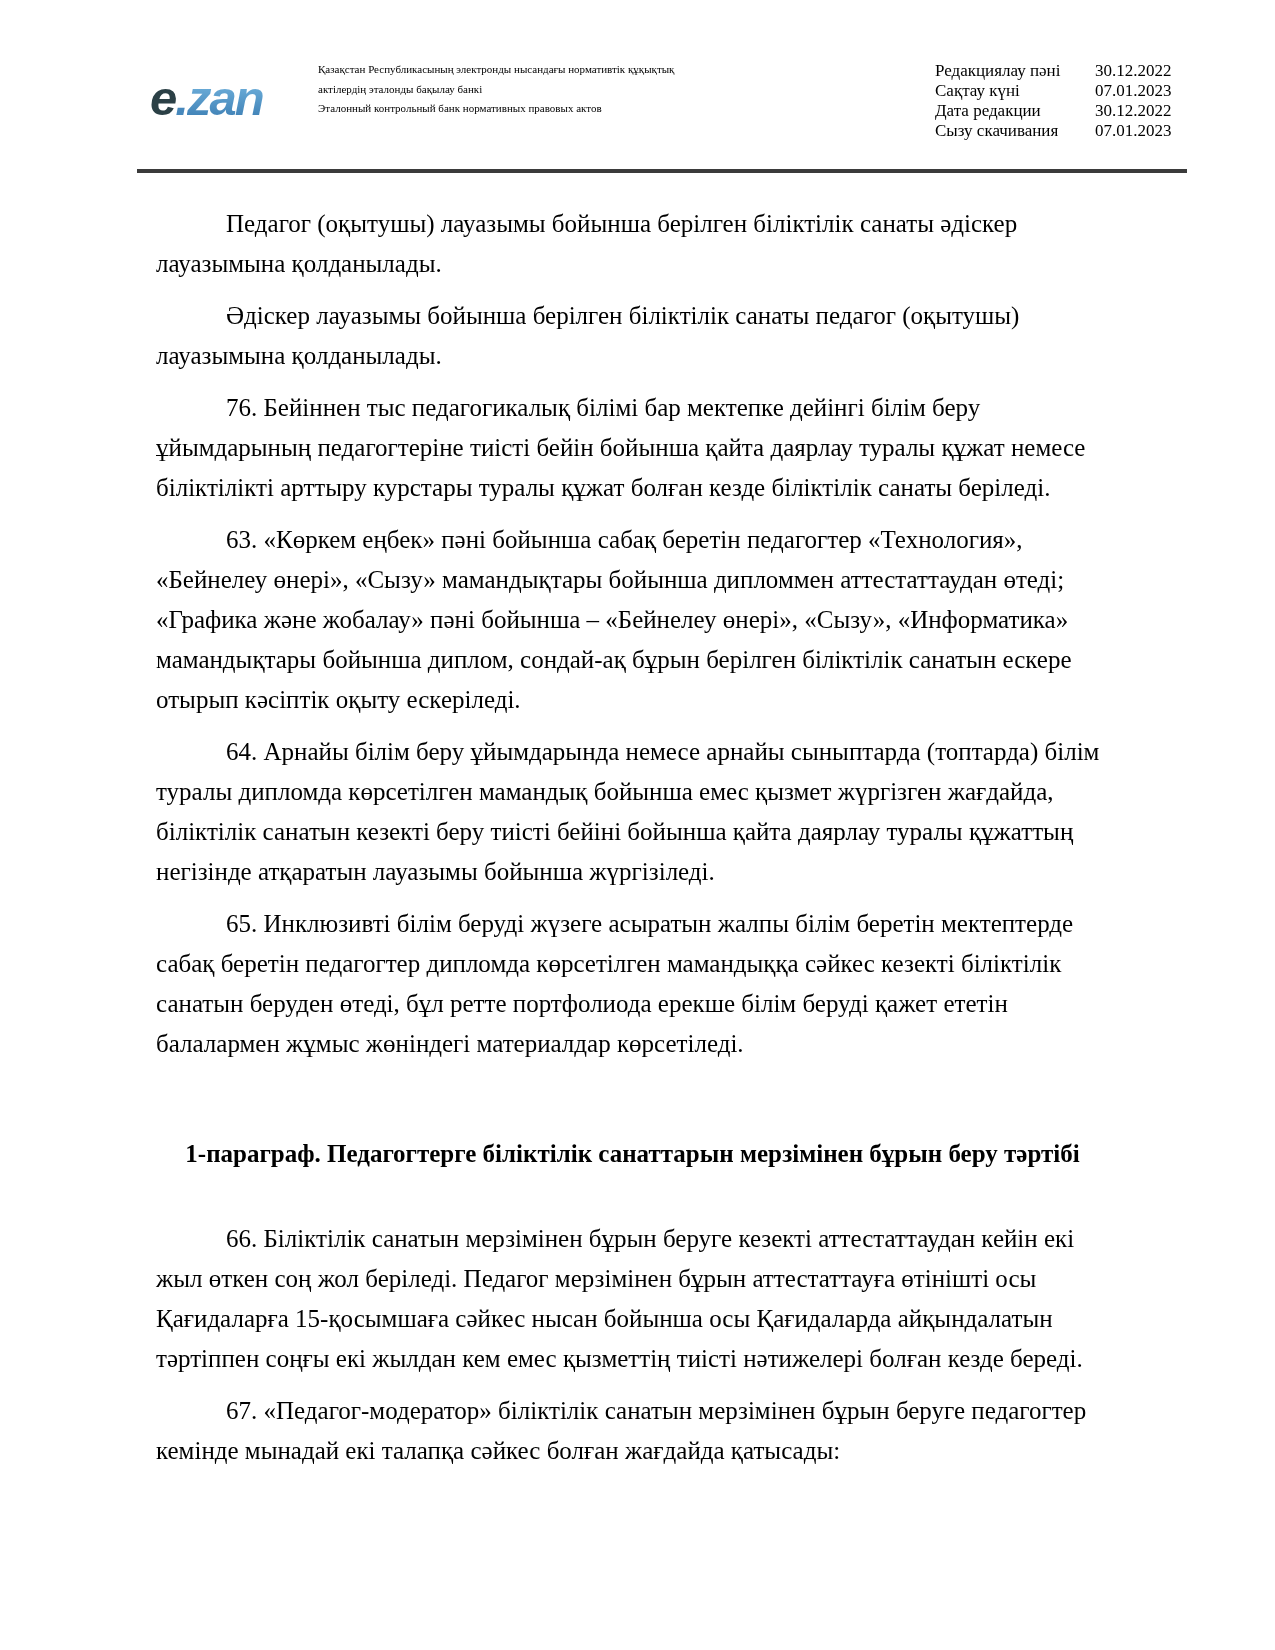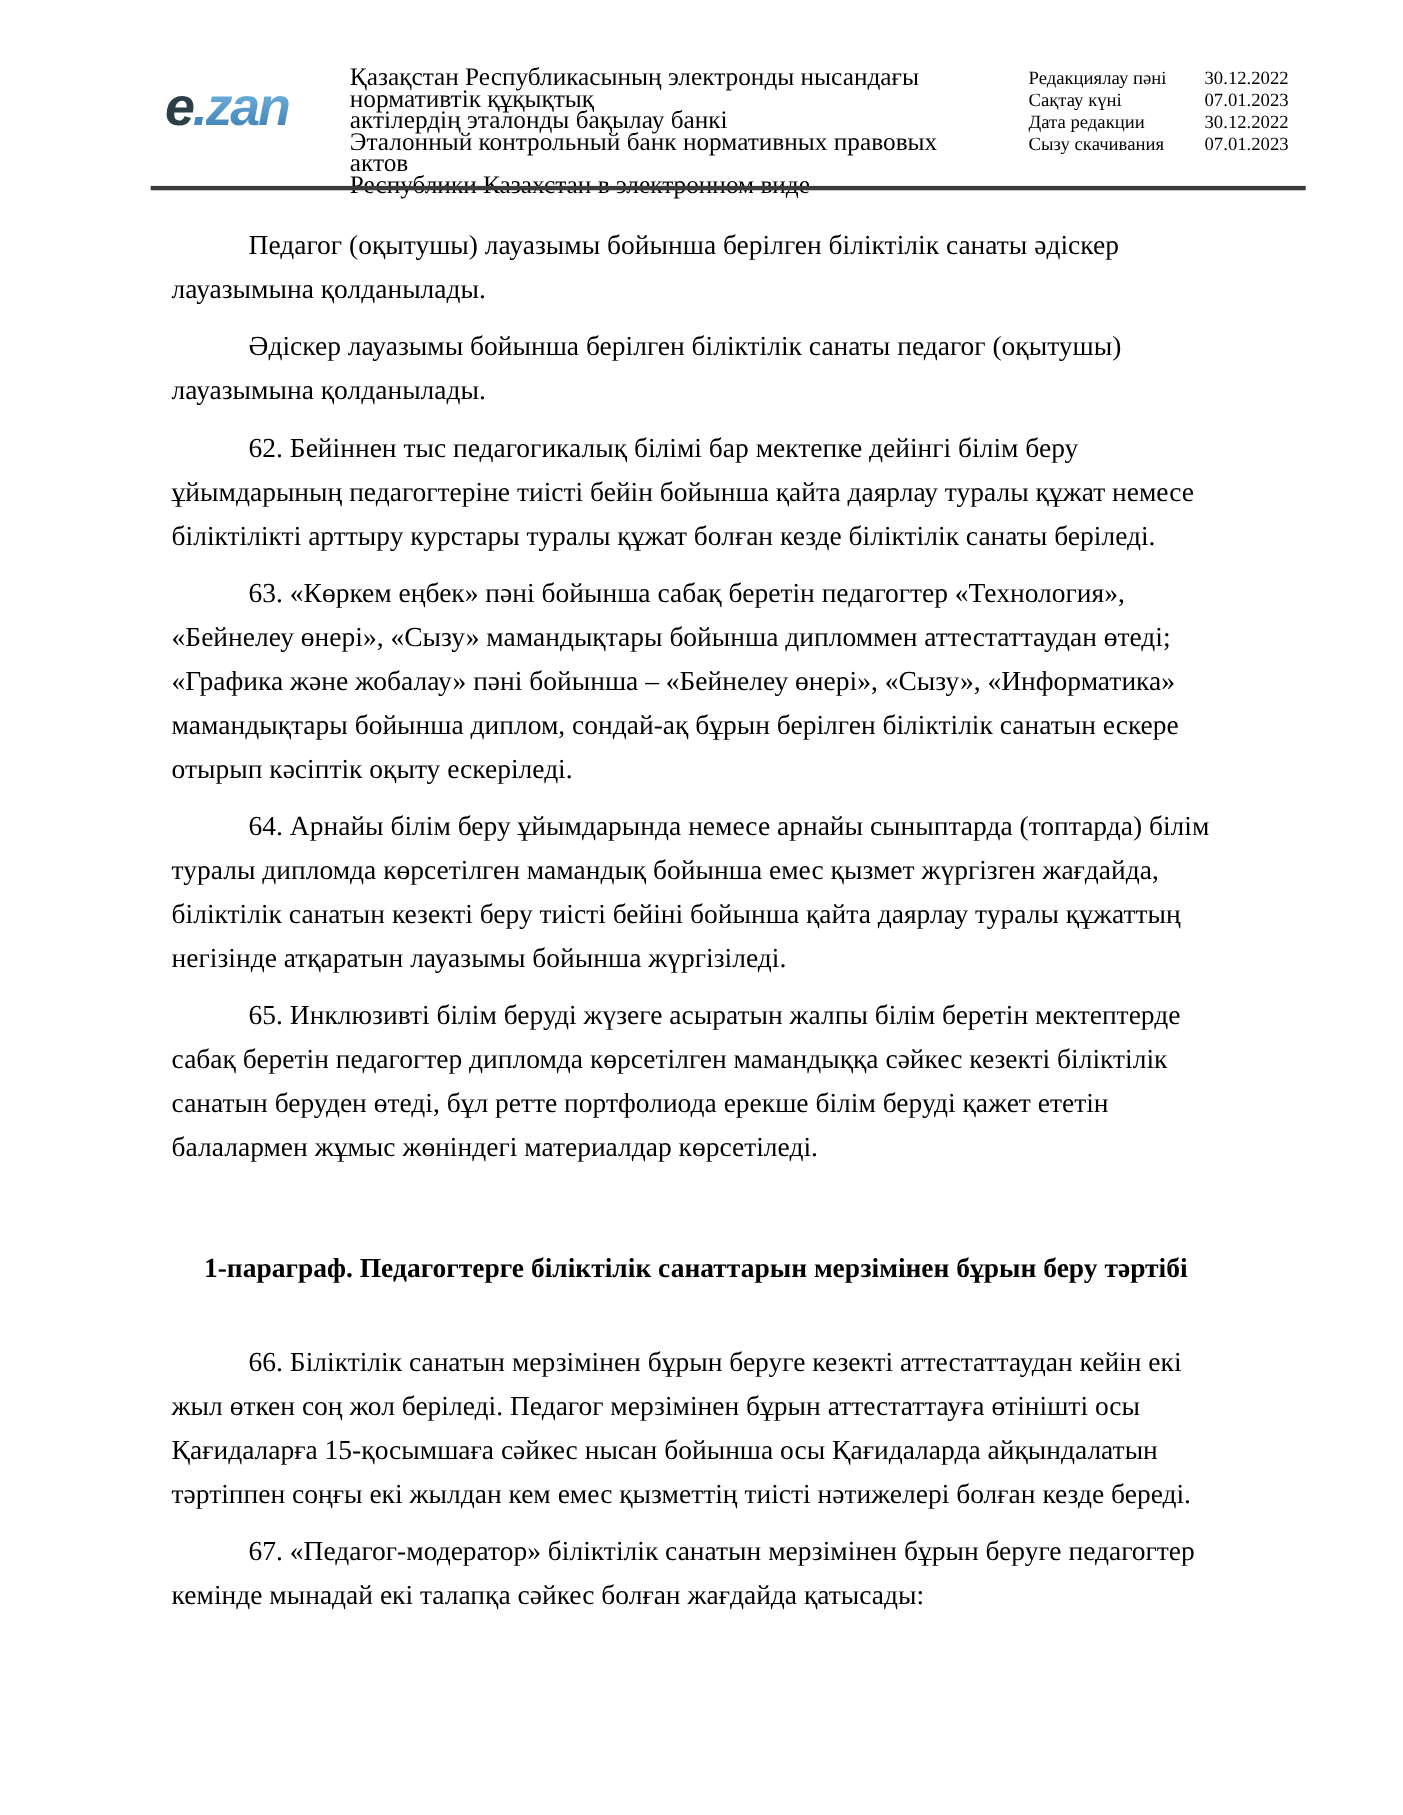--- a/index.html
+++ b/index.html
@@ -34,21 +34,21 @@
     -webkit-background-clip: text;
     background-clip: text;
     color: #4a90c4;
     -webkit-text-fill-color: transparent;
   }
   .org-block {
     position: absolute;
     left: 318px;
     top: 60px;
     width: 580px;
-    font-size: 23px;
+    font-size: 11px;
     line-height: 19.5px;
   }
   .dates-block {
     position: absolute;
     left: 935px;
     top: 61px;
     font-size: 17px;
     line-height: 20px;
   }
   .date-row { display: flex; }
@@ -91,21 +91,20 @@
 
 <div class="page">
 
   <header>
     <div class="logo"><span class="logo-e">e</span><span class="logo-dot">.</span><span class="logo-zan">zan</span></div>
 
     <div class="org-block">
       <div>Қазақстан Республикасының электронды нысандағы нормативтік құқықтық</div>
       <div>актілердің эталонды бақылау банкі</div>
       <div>Эталонный контрольный банк нормативных правовых актов</div>
-      <div>Республики Казахстан в электронном виде</div>
     </div>
 
     <div class="dates-block">
       <div class="date-row">
         <span class="date-label">Редакциялау пәні</span>
         <span class="date-value">30.12.2022</span>
       </div>
       <div class="date-row">
         <span class="date-label">Сақтау күні</span>
         <span class="date-value">07.01.2023</span>
@@ -119,21 +118,21 @@
         <span class="date-value">07.01.2023</span>
       </div>
     </div>
   </header>
 
   <div class="divider"></div>
 
   <main class="content">
     <p class="para">Педагог (оқытушы) лауазымы бойынша берілген біліктілік санаты әдіскер лауазымына қолданылады.</p>
     <p class="para">Әдіскер лауазымы бойынша берілген біліктілік санаты педагог (оқытушы) лауазымына қолданылады.</p>
-    <p class="para">62. Бейіннен тыс педагогикалық білімі бар мектепке дейінгі білім беру ұйымдарының педагогтеріне тиісті бейін бойынша қайта даярлау туралы құжат немесе біліктілікті арттыру курстары туралы құжат болған кезде біліктілік санаты беріледі.</p>
+    <p class="para">76. Бейіннен тыс педагогикалық білімі бар мектепке дейінгі білім беру ұйымдарының педагогтеріне тиісті бейін бойынша қайта даярлау туралы құжат немесе біліктілікті арттыру курстары туралы құжат болған кезде біліктілік санаты беріледі.</p>
     <p class="para">63. «Көркем еңбек» пәні бойынша сабақ беретін педагогтер «Технология», «Бейнелеу өнері», «Сызу» мамандықтары бойынша дипломмен аттестаттаудан өтеді; «Графика және жобалау» пәні бойынша – «Бейнелеу өнері», «Сызу», «Информатика» мамандықтары бойынша диплом, сондай-ақ бұрын берілген біліктілік санатын ескере отырып кәсіптік оқыту ескеріледі.</p>
     <p class="para">64. Арнайы білім беру ұйымдарында немесе арнайы сыныптарда (топтарда) білім туралы дипломда көрсетілген мамандық бойынша емес қызмет жүргізген жағдайда, біліктілік санатын кезекті беру тиісті бейіні бойынша қайта даярлау туралы құжаттың негізінде атқаратын лауазымы бойынша жүргізіледі.</p>
     <p class="para">65. Инклюзивті білім беруді жүзеге асыратын жалпы білім беретін мектептерде сабақ беретін педагогтер дипломда көрсетілген мамандыққа сәйкес кезекті біліктілік санатын беруден өтеді, бұл ретте портфолиода ерекше білім беруді қажет ететін балалармен жұмыс жөніндегі материалдар көрсетіледі.</p>
 
     <h2 class="section-heading">1-параграф. Педагогтерге біліктілік санаттарын мерзімінен бұрын беру тәртібі</h2>
 
     <p class="para">66. Біліктілік санатын мерзімінен бұрын беруге кезекті аттестаттаудан кейін екі жыл өткен соң жол беріледі. Педагог мерзімінен бұрын аттестаттауға өтінішті осы Қағидаларға 15-қосымшаға сәйкес нысан бойынша осы Қағидаларда айқындалатын тәртіппен соңғы екі жылдан кем емес қызметтің тиісті нәтижелері болған кезде береді.</p>
     <p class="para">67. «Педагог-модератор» біліктілік санатын мерзімінен бұрын беруге педагогтер кемінде мынадай екі талапқа сәйкес болған жағдайда қатысады:</p>
   </main>
 

